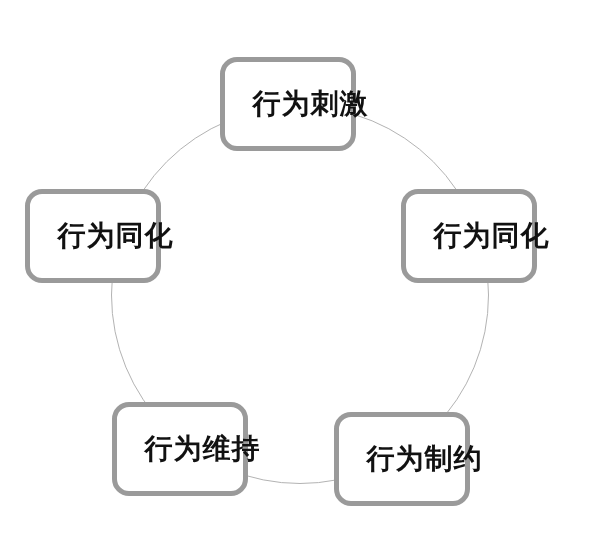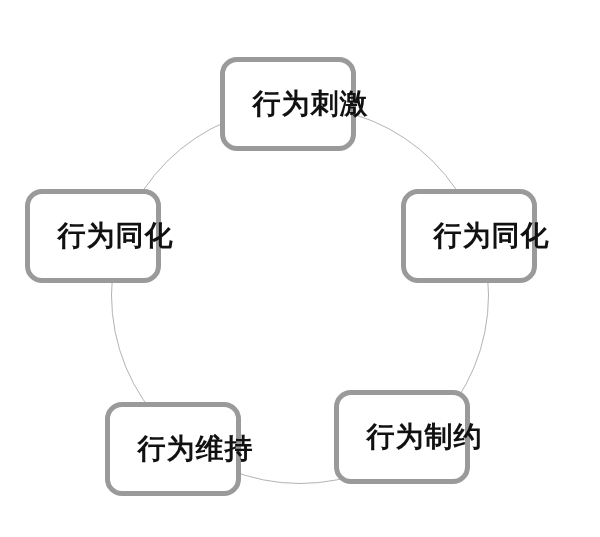--- a/index.html
+++ b/index.html
@@ -45,22 +45,22 @@
     font-size: 28px;
     font-weight: bold;
     color: #111111;
     letter-spacing: 1px;
     white-space: nowrap;
     line-height: 1;
   }
   
   .node-top          { left: 220px; top: 57px;  }
   .node-right        { left: 401px; top: 189px; }
-  .node-bottom-right { left: 334px; top: 390px; }
-  .node-bottom-left  { left: 105px; top: 402px; }
+  .node-bottom-right { left: 334px; top: 412px; }
+  .node-bottom-left  { left: 112px; top: 402px; }
   .node-left         { left: 25px;  top: 189px; }
 </style>
 </head>
 <body>
 
 <div class="canvas">
 
   <div class="cycle-circle"></div>
 
   <div class="node node-top">

